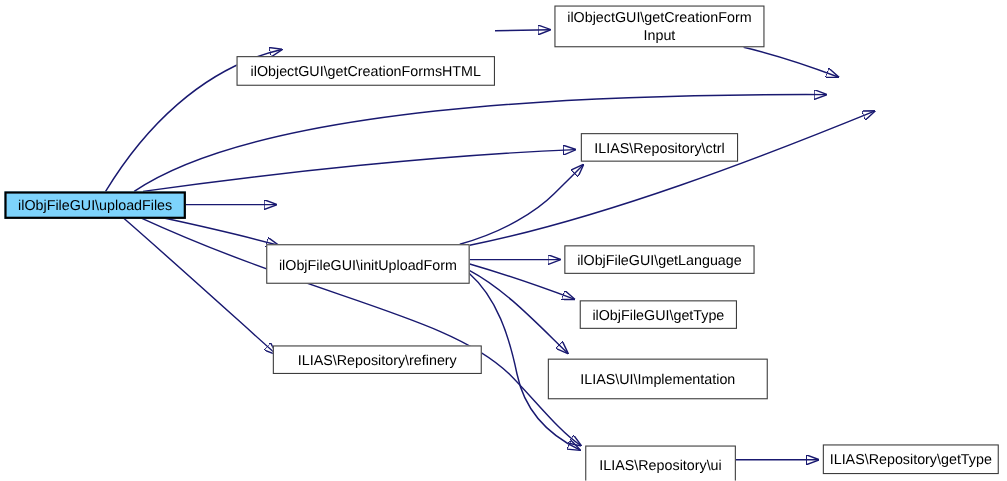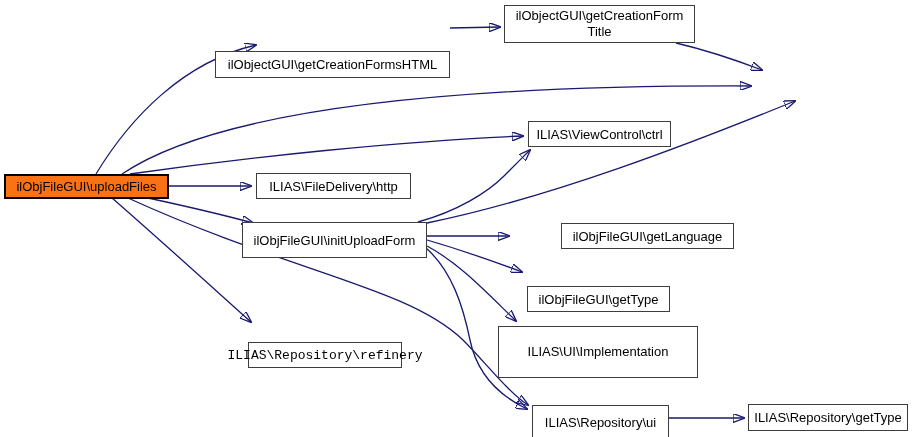--- a/index.html
+++ b/index.html
@@ -25,21 +25,21 @@
     color: #000000;
     font-size: 13px;
     display: flex;
     align-items: center;
     justify-content: center;
     text-align: center;
     white-space: nowrap;
     cursor: pointer;
   }
   .node.multi { flex-direction: column; line-height: 16px; }
-  .node.hl { background: #f97316; border: 2px solid #000000; }
+  .node.hl { background: #7dd3fc; border: 2px solid #000000; }
 </style>
 </head>
 <body>
 
 <div id="canvas">
 
   <svg id="edges" viewBox="0 0 915 437" xmlns="http://www.w3.org/2000/svg">
     <defs>
       <marker id="arrow" markerUnits="userSpaceOnUse" markerWidth="12" markerHeight="9" refX="11" refY="4.5" orient="auto">
         <path d="M0,0 L12,4.5 L0,9 Z" fill="#191970" stroke="none"></path>
@@ -62,37 +62,36 @@
     <path d="M426,248 C452,271 463,306 470,340 C477,374 500,396 527,409" marker-end="url(#arrow)"></path>
     <path d="M669,418 L744,418" marker-end="url(#arrow)"></path>
   </svg>
 
   <div class="node hl" style="left:4px; top:174px; width:165px; height:25px;">ilObjFileGUI\uploadFiles</div>
 
   <div class="node" style="left:215px; top:15px; width:235px; height:27px;margin-top:36px;">ilObjectGUI\getCreationFormsHTML</div>
 
   <div class="node multi" style="left:504px; top:5px; width:191px; height:38px;">
     <span>ilObjectGUI\getCreationForm</span>
-    <span>Title</span>
+    <span>Input</span>
   </div>
 
 
-  <div class="node" style="left:528px; top:121px; width:143px; height:26px;">ILIAS\ViewControl\ctrl</div>
+  <div class="node" style="left:528px; top:121px; width:143px; height:26px;">ILIAS\Repository\ctrl</div>
 
-  <div class="node" style="left:256px; top:173px; width:155px; height:26px;">ILIAS\FileDelivery\http</div>
 
   <div class="node" style="left:242px; top:222px; width:185px; height:36px;">ilObjFileGUI\initUploadForm</div>
 
-  <div class="node" style="left:513px; top:223px; width:173px; height:26px;margin-left:48px;">ilObjFileGUI\getLanguage</div>
+  <div class="node" style="left:513px; top:223px; width:173px; height:26px;">ilObjFileGUI\getLanguage</div>
 
-  <div class="node" style="left:527px; top:273px; width:143px; height:26px;margin-top:13px;">ilObjFileGUI\getType</div>
+  <div class="node" style="left:527px; top:273px; width:143px; height:26px;">ilObjFileGUI\getType</div>
 
-  <div class="node multi" style="left:498px; top:326px; width:200px; height:52px;">
+  <div class="node multi" style="left:498px; top:326px; width:200px; height:37px;">
     <span>ILIAS\UI\Implementation</span>
   </div>
 
-  <div class="node" style="left:248px; top:342px; width:154px; height:26px;font-family:Liberation Mono, monospace;">ILIAS\Repository\refinery</div>
+  <div class="node" style="left:248px; top:314px; width:190px; height:26px;">ILIAS\Repository\refinery</div>
 
   <div class="node" style="left:532px; top:405px; width:137px; height:34px;">ILIAS\Repository\ui</div>
 
   <div class="node" style="left:748px; top:404px; width:160px; height:27px;">ILIAS\Repository\getType</div>
 
 </div>
 
 </body></html>

